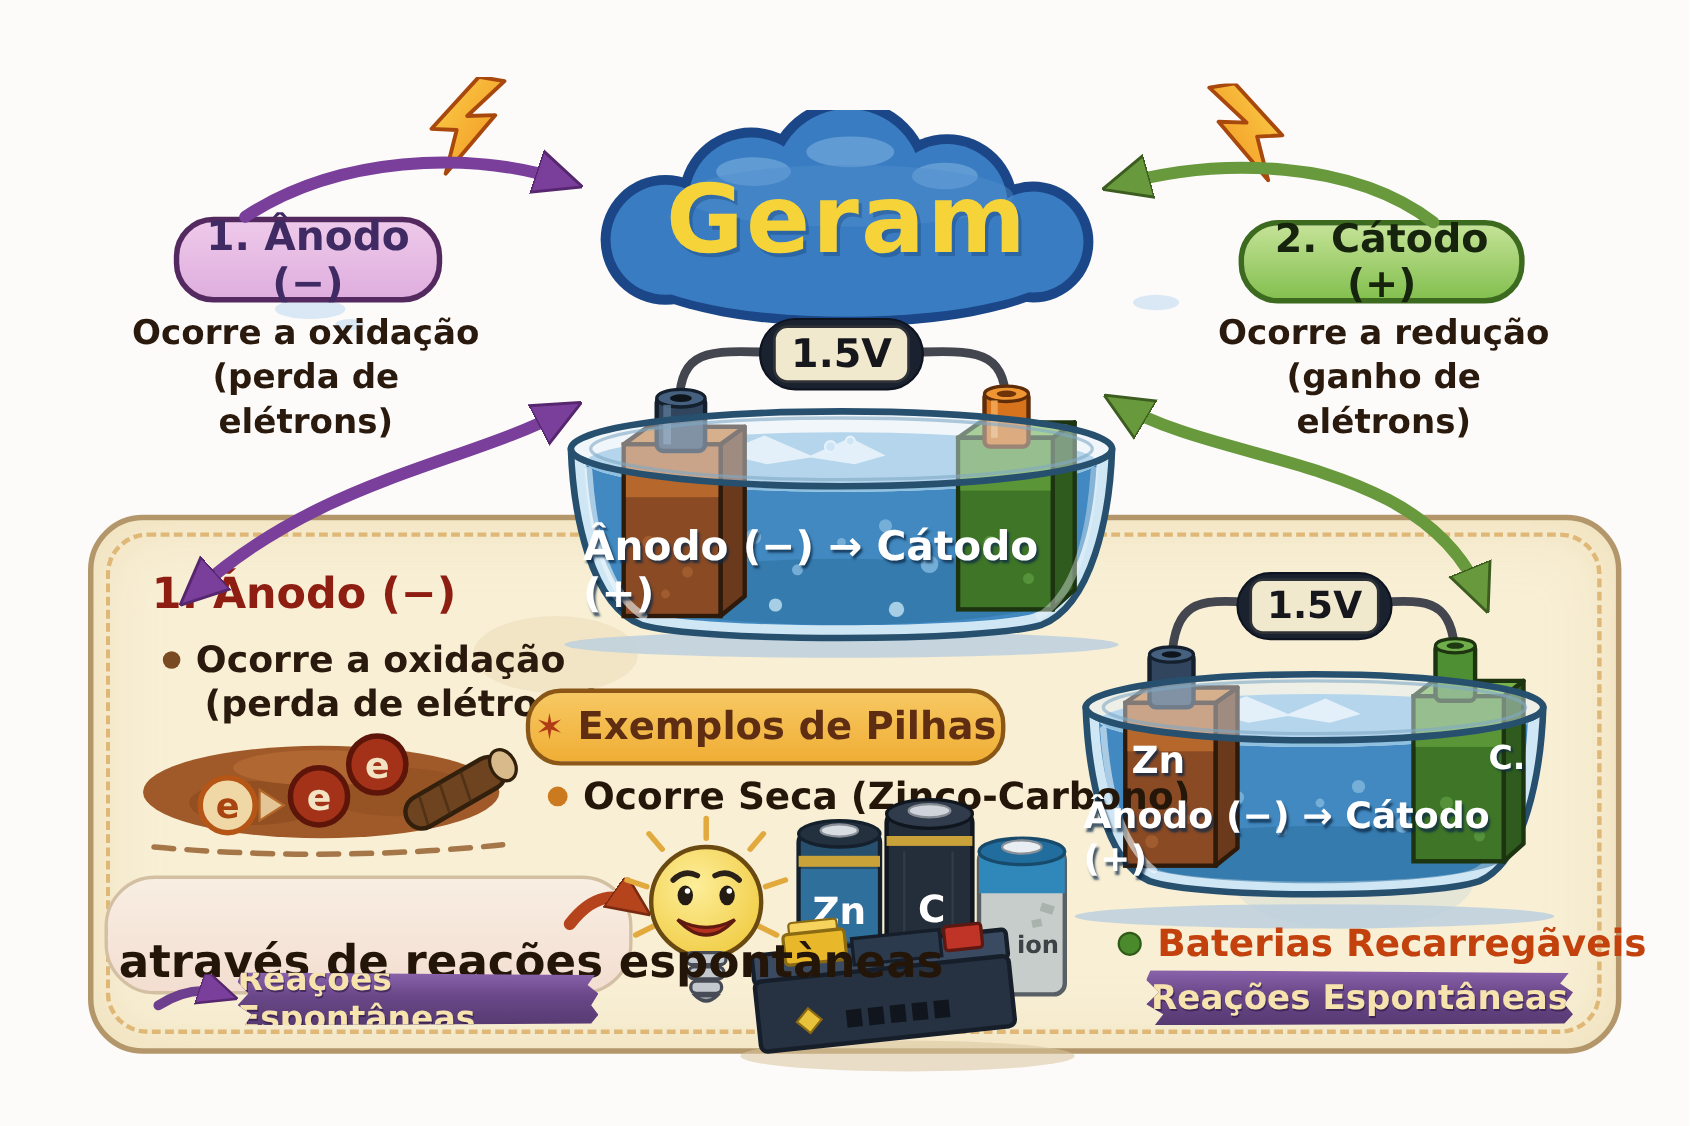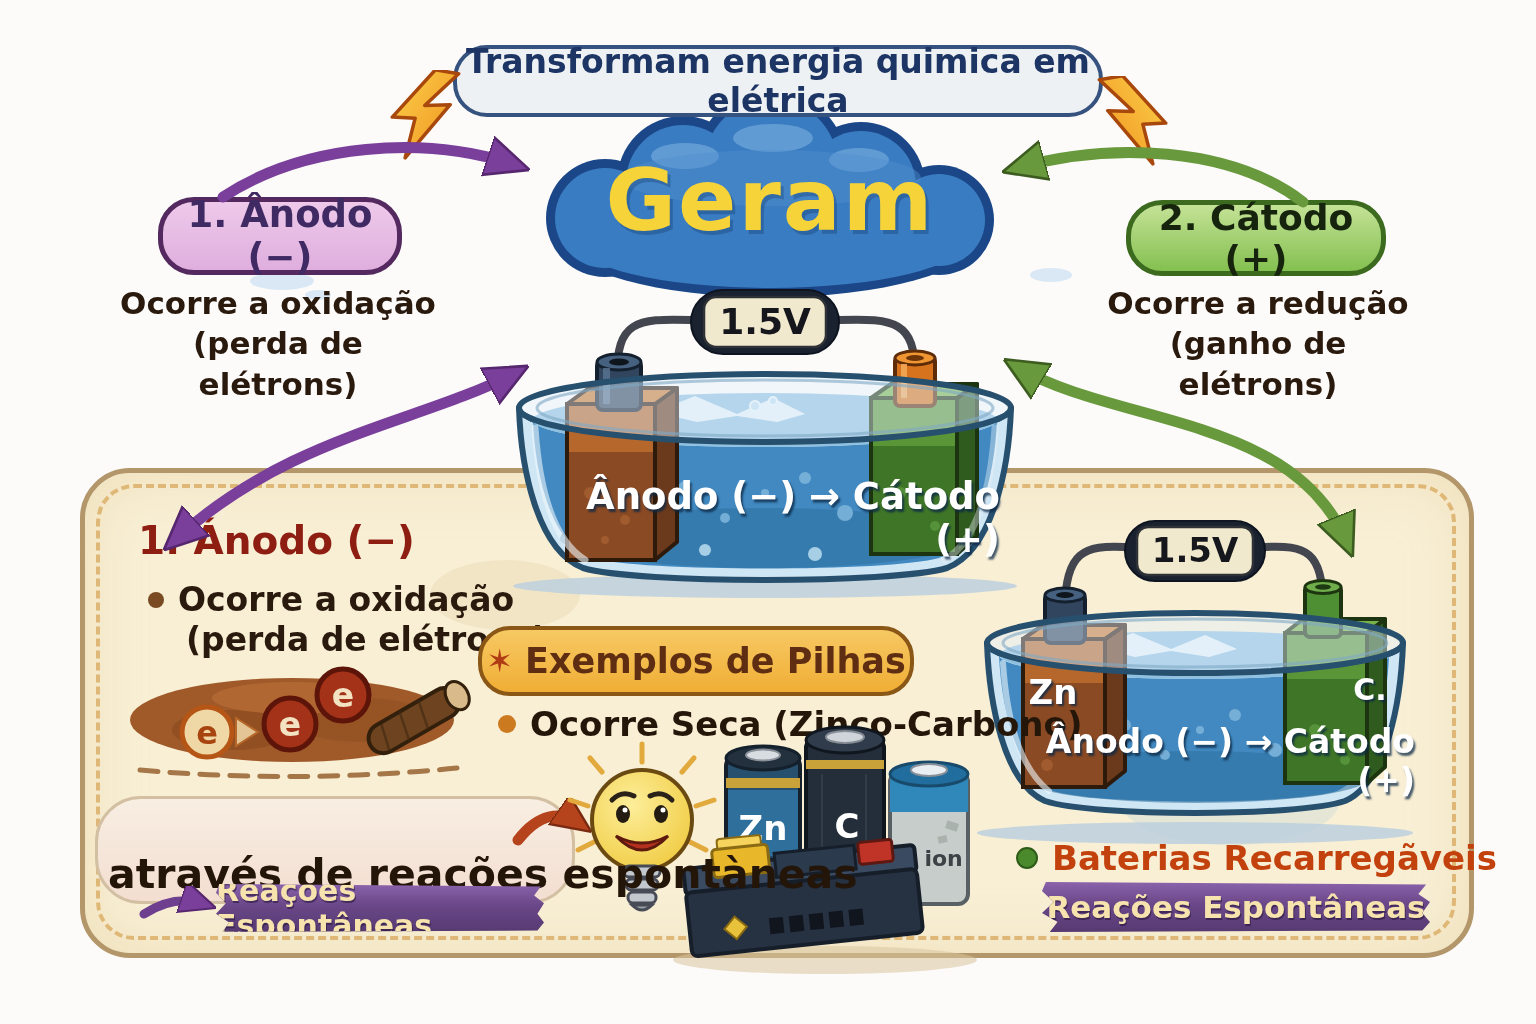--- a/index.html
+++ b/index.html
@@ -43,21 +43,21 @@
   .examples-label{color:#5e2d12;font-size:35px;font-weight:bold;}
   
   .energy-box{left:95px;top:796px;width:474px;height:102px;border-radius:46px;
     background:linear-gradient(180deg,#f8eee2,#f3ded1);border:3px solid #d3bfa2;z-index:2;}
   
   .rib{z-index:3;display:flex;align-items:center;justify-content:center;
     background:linear-gradient(180deg,#8a63ab 0%,#6a4788 45%,#573a72 100%);
     clip-path:polygon(1% 0%,99% 5%,97% 24%,100% 40%,98% 62%,100% 80%,98% 97%,2% 100%,4% 80%,0% 62%,3% 40%,0% 18%);}
   .rib-text{color:#f6e3ae;font-weight:bold;text-shadow:1px 2px 0 rgba(35,18,55,0.55);}
   
-  .reaction{color:#ffffff;font-weight:bold;text-align:right;z-index:4;
+  .reaction{color:#ffffff;font-weight:bold;text-align:left;z-index:4;
     text-shadow:2px 3px 2px rgba(12,40,70,0.75);}
   .electrode-label{color:#ffffff;font-weight:bold;text-align:center;z-index:4;
     text-shadow:2px 2px 2px rgba(12,40,70,0.8);}
   .splash{background:#cfe3f2;border-radius:50%;z-index:2;}
 </style>
 </head>
 <body>
 
 <div class="canvas">
 
@@ -82,23 +82,20 @@
       </radialGradient>
     </defs>
   </svg>
 
   <div class="abs panel"></div>
   <div class="abs panel-dash"></div>
   <div class="abs blotch" style="left:590px;top:478px;width:320px;height:55px;background:rgba(210,180,130,0.18);"></div>
   <div class="abs blotch" style="left:1120px;top:755px;width:220px;height:90px;background:rgba(170,200,220,0.22);"></div>
   <div class="abs blotch" style="left:430px;top:560px;width:150px;height:70px;background:rgba(215,185,135,0.18);"></div>
 
-  <div class="abs top-banner center hand">
-    <span>Transformam energia quimica em elétrica</span>
-  </div>
 
   <svg class="abs" style="left:385px;top:70px;z-index:4" width="85" height="90" viewBox="0 0 60 64">
     <g transform="rotate(-8 30 32)">
       <path d="M40 1 L5 30 L21 33 L10 60 L47 27 L29 25 L56 6 Z" fill="url(#boltG)" stroke="#a8480d" stroke-width="2.5" stroke-linejoin="round"></path>
     </g>
   </svg>
   <svg class="abs" style="left:1088px;top:76px;z-index:4" width="85" height="90" viewBox="0 0 60 64">
     <g transform="translate(60,0) scale(-1,1) rotate(-8 30 32)">
       <path d="M40 1 L5 30 L21 33 L10 60 L47 27 L29 25 L56 6 Z" fill="url(#boltG)" stroke="#a8480d" stroke-width="2.5" stroke-linejoin="round"></path>
     </g>

